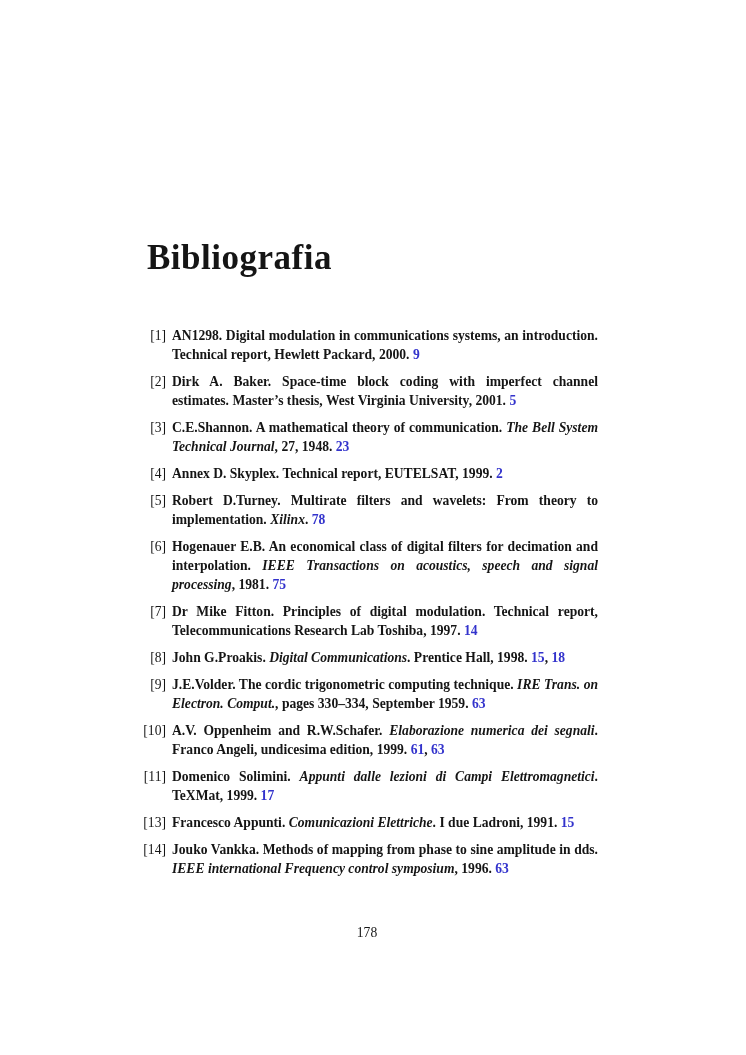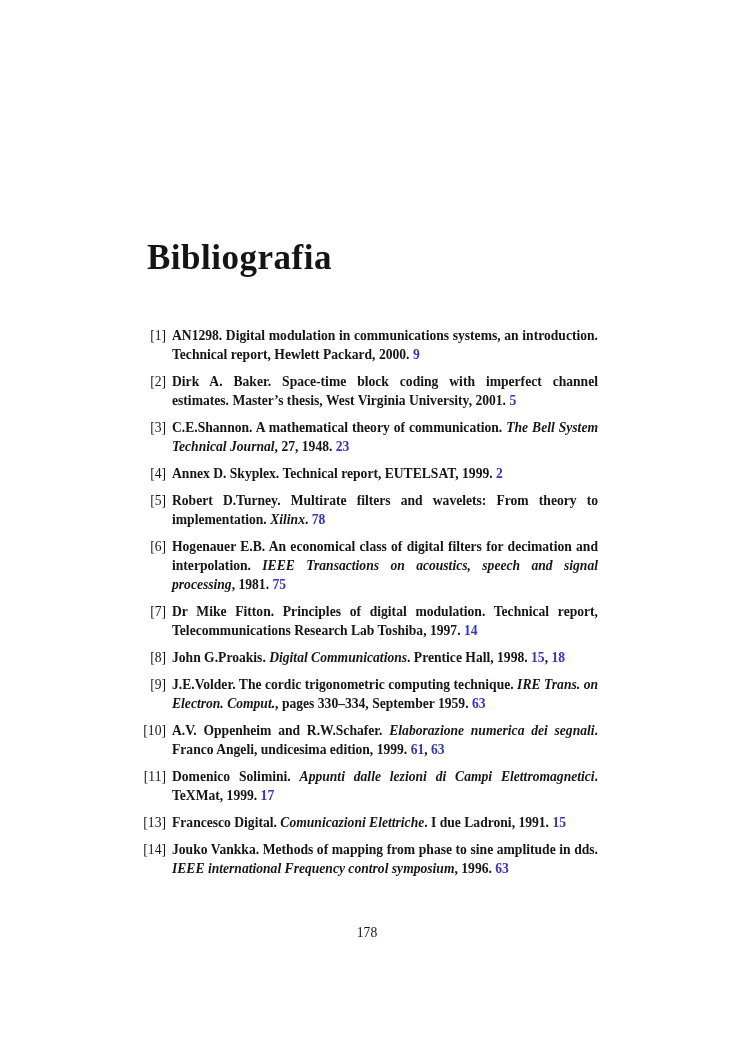--- a/index.html
+++ b/index.html
@@ -104,21 +104,21 @@
       <div class="entry">
         <span class="label">[10]</span>
         <div class="entry-text"><span class="seg-normal">A.V. Oppenheim and R.W.Schafer. </span><span class="seg-italic">Elaborazione numerica dei segnali</span><span class="seg-normal">. Franco Angeli, undicesima edition, 1999. </span><span class="seg-link">61</span><span class="seg-normal">, </span><span class="seg-link">63</span></div>
       </div>
       <div class="entry">
         <span class="label">[11]</span>
         <div class="entry-text"><span class="seg-normal">Domenico Solimini. </span><span class="seg-italic">Appunti dalle lezioni di Campi Elettromagnetici</span><span class="seg-normal">. TeXMat, 1999. </span><span class="seg-link">17</span></div>
       </div>
       <div class="entry">
         <span class="label">[13]</span>
-        <div class="entry-text"><span class="seg-normal">Francesco Digital. </span><span class="seg-italic">Comunicazioni Elettriche</span><span class="seg-normal">. I due Ladroni, 1991. </span><span class="seg-link">15</span></div>
+        <div class="entry-text"><span class="seg-normal">Francesco Appunti. </span><span class="seg-italic">Comunicazioni Elettriche</span><span class="seg-normal">. I due Ladroni, 1991. </span><span class="seg-link">15</span></div>
       </div>
       <div class="entry">
         <span class="label">[14]</span>
         <div class="entry-text"><span class="seg-normal">Jouko Vankka. Methods of mapping from phase to sine amplitude in dds. </span><span class="seg-italic">IEEE international Frequency control symposium</span><span class="seg-normal">, 1996. </span><span class="seg-link">63</span></div>
       </div>
     </div>
 
   <div class="footer">178</div>
 </div>
 

